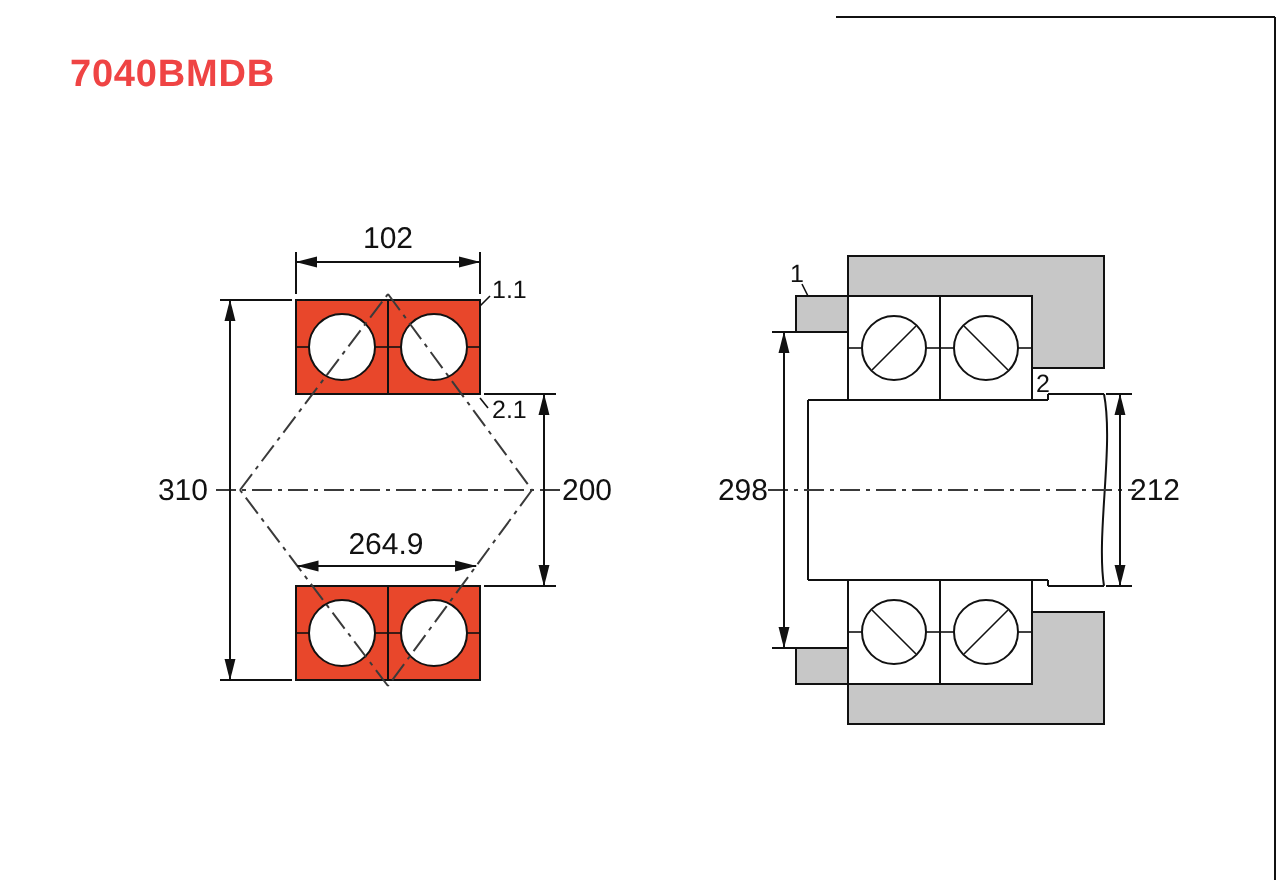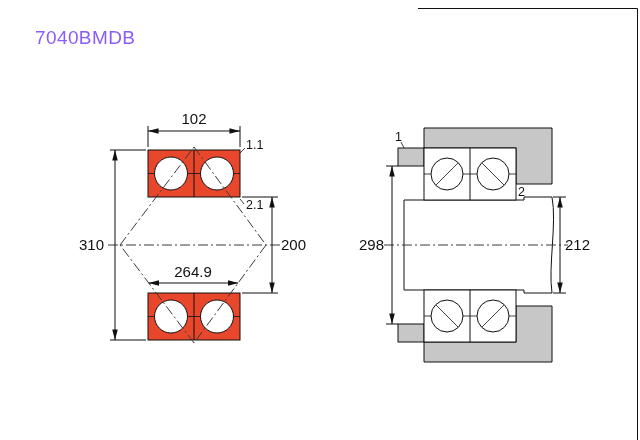--- a/index.html
+++ b/index.html
@@ -1,19 +1,19 @@
 <!DOCTYPE html>
 <html><head>
 <meta charset="utf-8">
 <style>
   html,body{margin:0;padding:0;background:#ffffff;}
   .canvas{position:relative;width:640px;height:440px;background:#fff;overflow:hidden;
           font-family:"Liberation Sans",sans-serif;}
-  .title{position:absolute;left:35px;top:27px;font-size:19px;font-weight:400;
-         color:#8b5cf6;letter-spacing:.4px;}
+  .title{position:absolute;left:35px;top:27px;font-size:19px;font-weight:700;
+         color:#ef4444;letter-spacing:.4px;}
   svg{position:absolute;left:0;top:0;}
   text{font-family:"Liberation Sans",sans-serif;fill:#111;}
   .dim{font-size:15px;}
   .small{font-size:12.5px;}
   .ln{stroke:#111;stroke-width:1;fill:none;}
   .thin{stroke:#111;stroke-width:.8;fill:none;}
   .cl{stroke:#3a3a3a;stroke-width:1;fill:none;stroke-dasharray:10 3 2 3;}
   .ring-fill{fill:#e8472b;}
   .housing-fill{fill:#c7c7c7;}
 </style>

